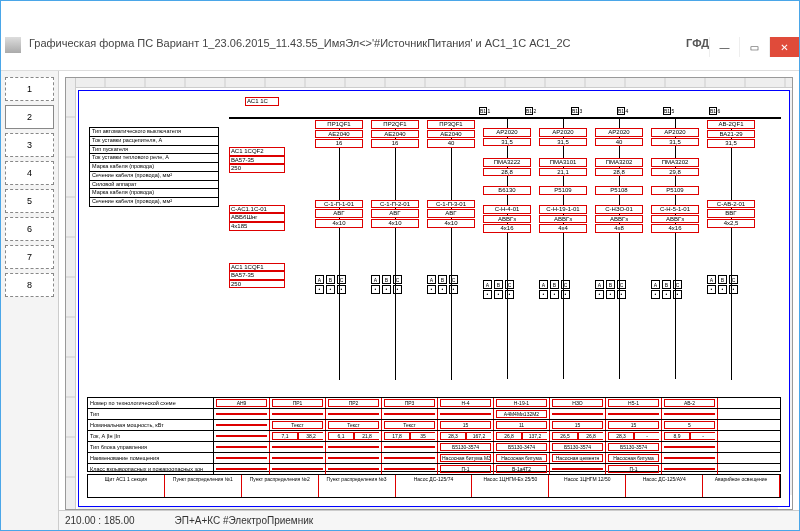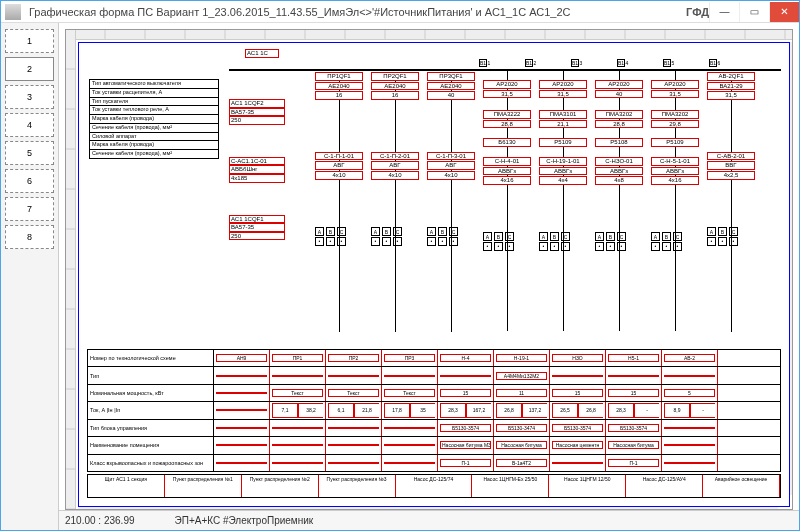--- a/index.html
+++ b/index.html
@@ -1,19 +1,19 @@
 <!DOCTYPE html>
 <html><head>
 <meta charset="utf-8">
 <style>
 * { box-sizing: border-box; margin: 0; padding: 0; }
 body { font-family: "Segoe UI", Tahoma, sans-serif; font-size: 10px; background: #fff; }
 
 .window { width: 800px; height: 531px; border: 1px solid #4aa6e8; display: flex; flex-direction: column; }
-.titlebar { background: #fff; height: 22px; display: flex; align-items: center; border-bottom: 1px solid #ddd; }
+.titlebar { background: #fff; height: 34px; display: flex; align-items: flex-start; border-bottom: 1px solid #ddd; margin-top: 36px; }
 .titlebar .icon { width: 16px; height: 16px; margin: 0 4px; background: linear-gradient(#ddd,#aaa); }
 .titlebar .title { flex: 1; font-size: 11px; color: #444; padding-left: 4px; }
 .titlebar .center { font-size: 11px; color: #555; font-weight: bold; }
 .winbtns { display: flex; }
 .winbtn { width: 30px; height: 20px; display: flex; align-items: center; justify-content: center; font-size: 10px; color: #444; border-left: 1px solid #eee; }
 .winbtn.close { background: #e04b3a; color: #fff; }
 
 .body { flex: 1; display: flex; overflow: hidden; }
 .tabstrip { width: 58px; background: #f4f4f4; border-right: 1px solid #ccc; padding: 6px 4px; display: flex; flex-direction: column; gap: 4px; }
 .tab { height: 24px; border: 1px dashed #888; background: #fff; display: flex; align-items: center; justify-content: center; font-size: 9px; }
@@ -631,18 +631,18 @@
               <div class="fc">Насос ДС-125/74</div>
               <div class="fc">Насос 1ЦНГМ-Ех 25/50</div>
               <div class="fc">Насос 1ЦНГМ 12/50</div>
               <div class="fc">Насос ДС-125/АУ4</div>
               <div class="fc">Аварийное освещение</div>
             </div>
 
         </div>
       </div>
       <div class="statusbar">
-        <span>210.00 : 236.99</span>
+        <span>210.00 : 185.00</span>
         <span>ЭП+А+КС #ЭлектроПриемник</span>
       </div>
     </div>
   </div>
 </div>
 
 </body></html>

